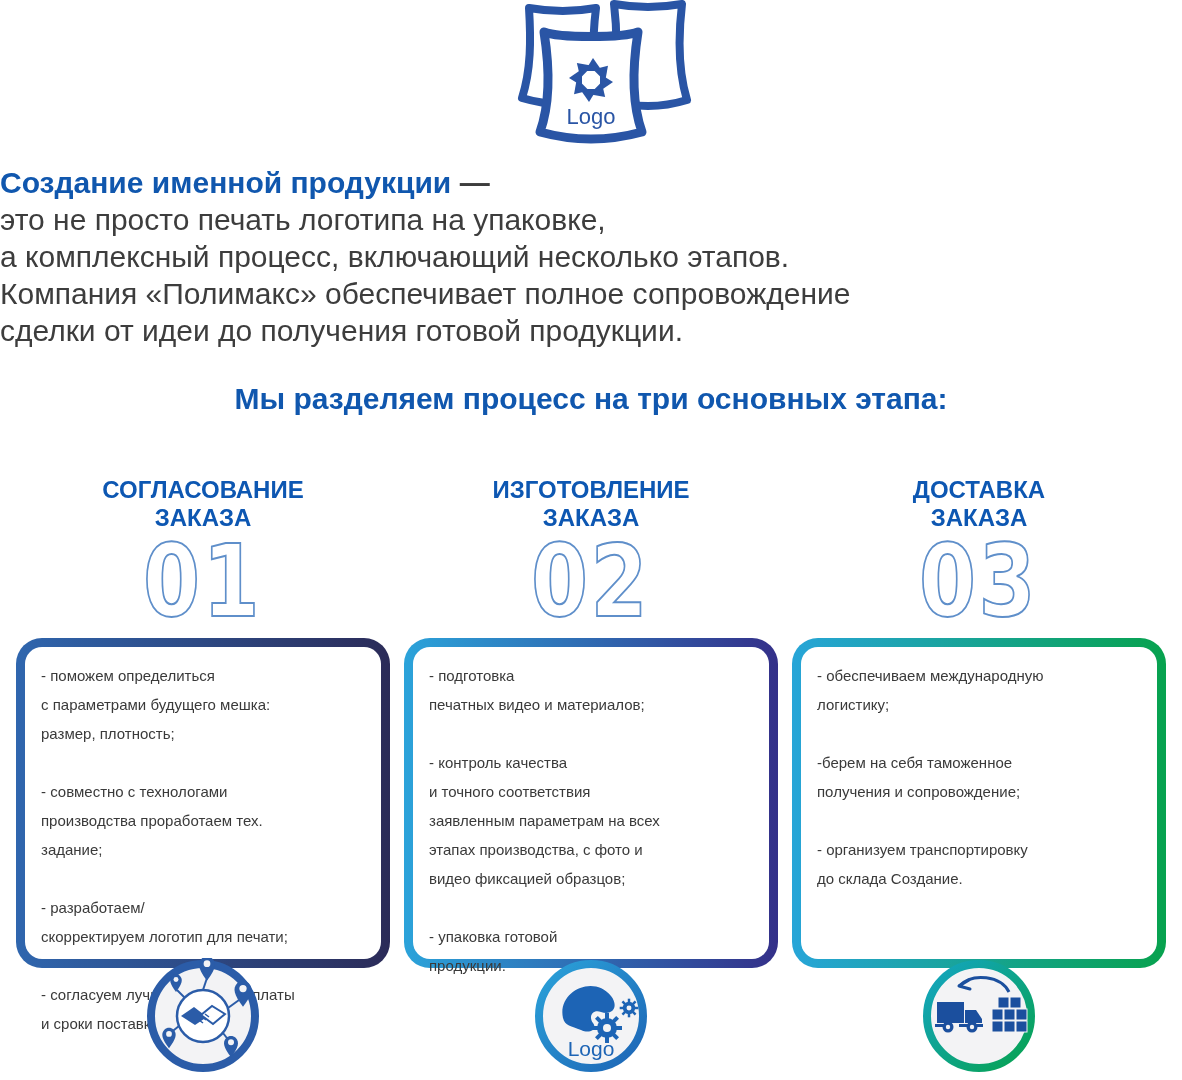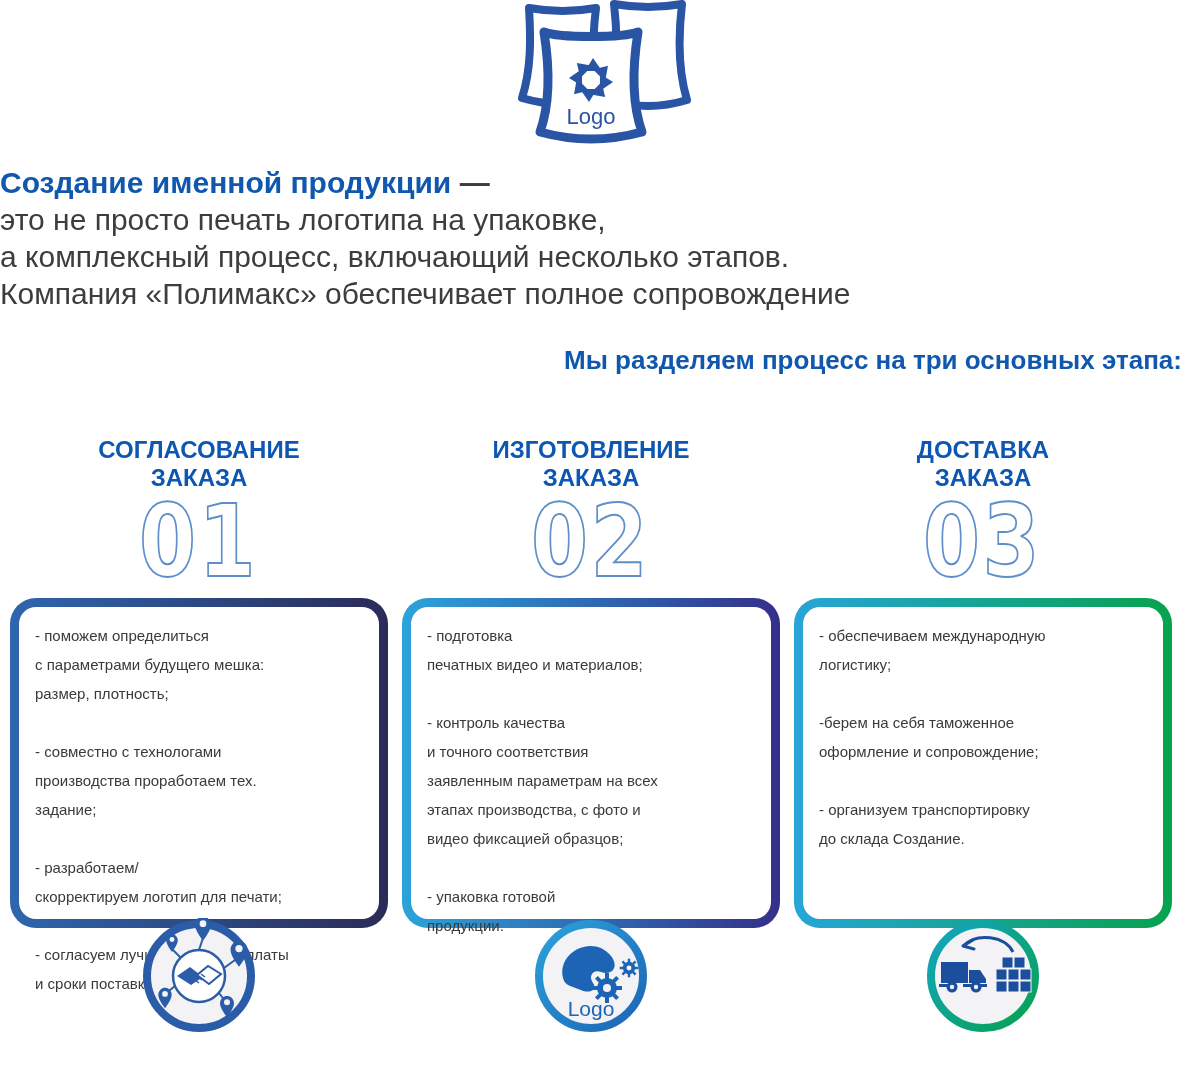--- a/index.html
+++ b/index.html
@@ -6,24 +6,24 @@
   html,body { width:1182px; height:1080px; background:#ffffff; overflow:hidden;
               font-family:"Liberation Sans", sans-serif; }
 
   .hero { height:152px; display:flex; justify-content:center; align-items:flex-start; }
 
   .intro { margin-top:12px; text-align:left; color:#3d3d3d;
            font-size:30px; line-height:37px; }
   .intro-title { color:#1057ae; font-weight:bold; }
   .intro-dash  { color:#3d3d3d; font-weight:bold; }
 
-  .subtitle { margin-top:33px; text-align:right; color:#1057ae;
-              font-weight:bold; font-size:26px; }
-
-  .steps-row { margin-top:60px; padding:0 10px; display:grid;
+  .subtitle { margin-top:33px; text-align:center; color:#1057ae;
+              font-weight:bold; font-size:30px; }
+
+  .steps-row { margin-top:60px; padding:0 16px; display:grid;
                grid-template-columns:repeat(3,1fr); column-gap:14px; }
   .column { display:flex; flex-direction:column; align-items:center; }
 
   .col-header { text-align:center; color:#0d57b2; font-weight:bold;
                 font-size:24px; line-height:28px; height:56px; }
   .col-header span { display:block; }
 
   .big-number { margin-top:6px; height:88px; line-height:88px;
                 font-family:"DejaVu Sans", sans-serif; font-weight:bold;
                 font-size:100px; letter-spacing:3px;
@@ -70,20 +70,21 @@
     </g>
     <text class="logo-text" x="125" y="124" text-anchor="middle" font-size="22" fill="#2a55a5">Logo</text>
   </svg>
 </div>
 
 <div class="intro">
   <p><span class="intro-title">Создание именной продукции</span><span class="intro-dash"> —</span></p>
   <p>это не просто печать логотипа на упаковке,</p>
   <p>а комплексный процесс, включающий несколько этапов.</p>
   <p>Компания «Полимакс» обеспечивает полное сопровождение</p>
+  <p>сделки от идеи до получения готовой продукции.</p>
 </div>
 
 <div class="subtitle">Мы разделяем процесс на три основных этапа:</div>
 
 <div class="steps-row">
 
   <section class="column">
     <h2 class="col-header">
       <span>СОГЛАСОВАНИЕ</span>
       <span>ЗАКАЗА</span>
@@ -210,21 +211,21 @@
   <section class="column">
     <h2 class="col-header">
       <span>ДОСТАВКА</span>
       <span>ЗАКАЗА</span>
     </h2>
     <div class="big-number">03</div>
     <div class="card card-3">
         <p class="bullet">- обеспечиваем международную
 логистику;</p>
         <p class="bullet">-берем на себя таможенное
-оформление и сопровождение;</p>
+получения и сопровождение;</p>
         <p class="bullet">- организуем транспортировку
 до склада Создание.</p>
       </div>
     <div class="badge">
       <svg width="116" height="116" viewBox="-58 -58 116 116">
         <defs>
           <linearGradient id="ring3" x1="0" y1="0" x2="1" y2="1">
             <stop offset="0" stop-color="#14a5c3"></stop>
               <stop offset="1" stop-color="#07a24e"></stop>
           </linearGradient>

